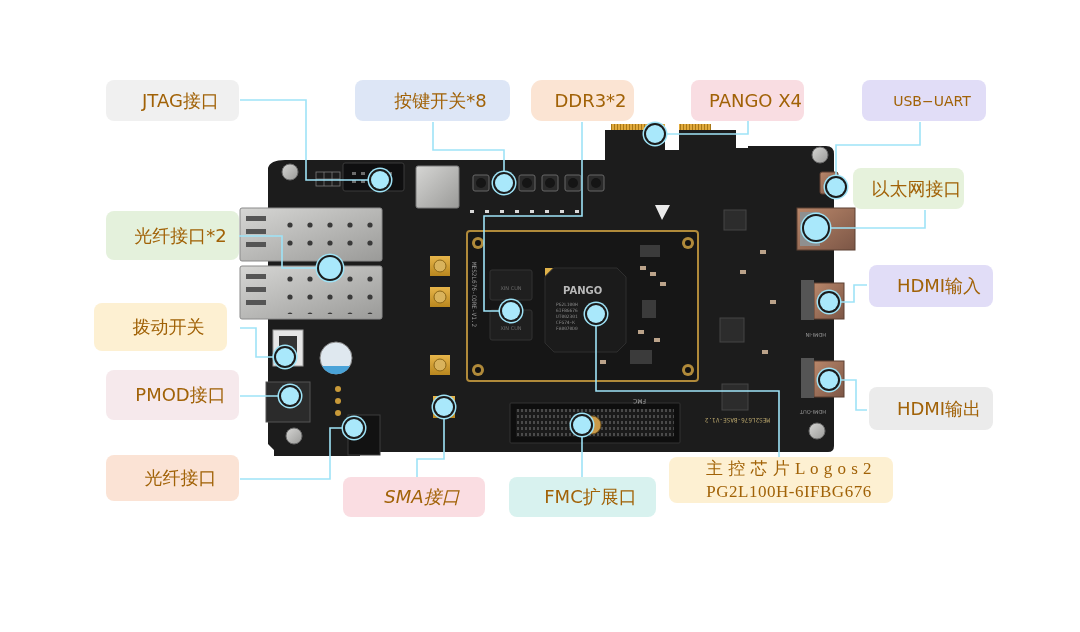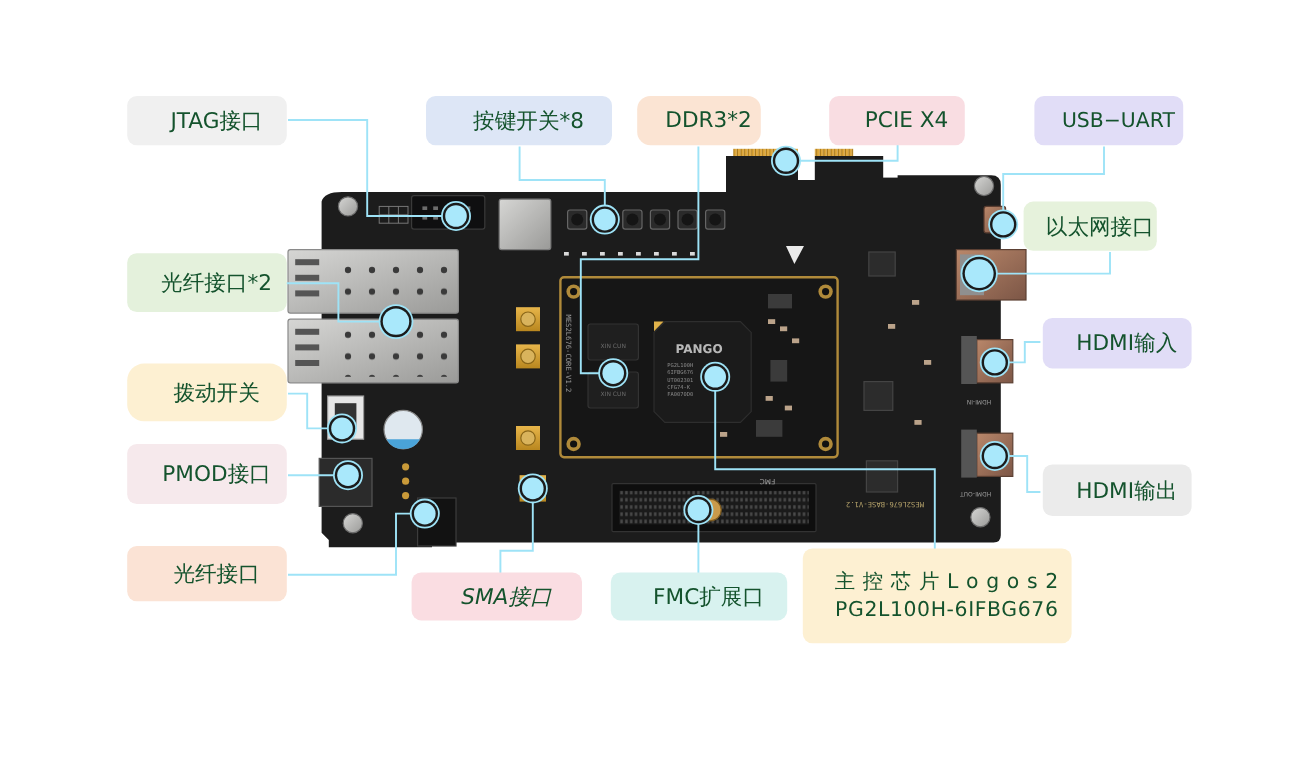--- a/index.html
+++ b/index.html
@@ -1,18 +1,18 @@
 <!DOCTYPE html>
 <html><head>
 <meta charset="utf-8">
 <style>
   html,body{margin:0;padding:0;background:#ffffff;}
   body{width:1080px;height:632px;position:relative;overflow:hidden;font-family:"DejaVu Sans","Liberation Sans",sans-serif;}
   .stage{position:absolute;left:0;top:0;width:1080px;height:632px;}
-  .label{position:absolute;display:flex;align-items:center;justify-content:center;border-radius:8px;color:#14532d;font-size:18px;white-space:nowrap;box-sizing:border-box;padding-left:16px;}
+  .label{position:absolute;display:flex;align-items:center;justify-content:center;border-radius:8px;color:#a16207;font-size:18px;white-space:nowrap;box-sizing:border-box;padding-left:16px;}
   .label.two{flex-direction:column;font-size:17px;line-height:23px;letter-spacing:0.5px;}
   .lines{position:absolute;left:0;top:0;width:1080px;height:632px;pointer-events:none;}
   .dot{position:absolute;width:18px;height:18px;margin:-9px 0 0 -9px;border-radius:50%;background:#a9e8fb;box-shadow:0 0 0 2px #1b1b1b,0 0 0 3.5px #9ee3f7;}
   .board{position:absolute;}
 </style>
 </head>
 <body>
 
 <div class="stage">
 
@@ -295,28 +295,28 @@
   <div class="dot" style="left:290px;top:396px;"></div>
   <div class="dot" style="left:829px;top:380px;"></div>
   <div class="dot" style="left:354px;top:428px;"></div>
   <div class="dot" style="left:444px;top:407px;"></div>
   <div class="dot" style="left:582px;top:425px;"></div>
   <div class="dot" style="left:596px;top:314px;"></div>
 
   <div class="label" style="left:106px;top:80px;width:133px;height:41px;background:#f0f0f0;">JTAG接口</div>
   <div class="label" style="left:355px;top:80px;width:155px;height:41px;background:#dde6f6;">按键开关*8</div>
   <div class="label" style="left:531px;top:80px;width:103px;height:41px;background:#fbe4d3;border-radius:11px;">DDR3*2</div>
-  <div class="label" style="left:691px;top:80px;width:113px;height:41px;background:#f9dde2;">PCIE X4</div>
-  <div class="label" style="left:862px;top:80px;width:124px;height:41px;background:#e1ddf7;font-size:17px;">USB−UART</div>
+  <div class="label" style="left:691px;top:80px;width:113px;height:41px;background:#f9dde2;">PANGO X4</div>
+  <div class="label" style="left:862px;top:80px;width:124px;height:41px;background:#e1ddf7;font-size:14px;">USB−UART</div>
   <div class="label" style="left:853px;top:168px;width:111px;height:41px;background:#e6f2dc;">以太网接口</div>
   <div class="label" style="left:106px;top:211px;width:133px;height:49px;background:#e4f1dc;">光纤接口*2</div>
   <div class="label" style="left:869px;top:265px;width:124px;height:42px;background:#e1ddf7;">HDMI输入</div>
-  <div class="label" style="left:106px;top:303px;width:133px;height:48px;background:#fdf0d2;border-radius:14px;">拨动开关</div>
+  <div class="label" style="left:94px;top:303px;width:133px;height:48px;background:#fdf0d2;">拨动开关</div>
   <div class="label" style="left:106px;top:370px;width:133px;height:50px;background:#f6e9ec;">PMOD接口</div>
   <div class="label" style="left:869px;top:387px;width:124px;height:43px;background:#ebebeb;">HDMI输出</div>
   <div class="label" style="left:106px;top:455px;width:133px;height:46px;background:#fbe3d5;">光纤接口</div>
   <div class="label" style="left:343px;top:477px;width:142px;height:40px;background:#fadde2;font-style:italic;">SMA接口</div>
   <div class="label" style="left:509px;top:477px;width:147px;height:40px;background:#d8f2ef;">FMC扩展口</div>
-  <div class="label two" style="left:669px;top:457px;width:224px;height:79px;background:#fdf0d2;">
+  <div class="label two" style="left:669px;top:457px;width:224px;height:46px;background:#fdf0d2;font-family:Liberation Serif, serif;">
     <span>主 控 芯 片 L o g o s 2</span>
     <span>PG2L100H-6IFBG676</span>
   </div>
 </div>
 
 </body></html>

